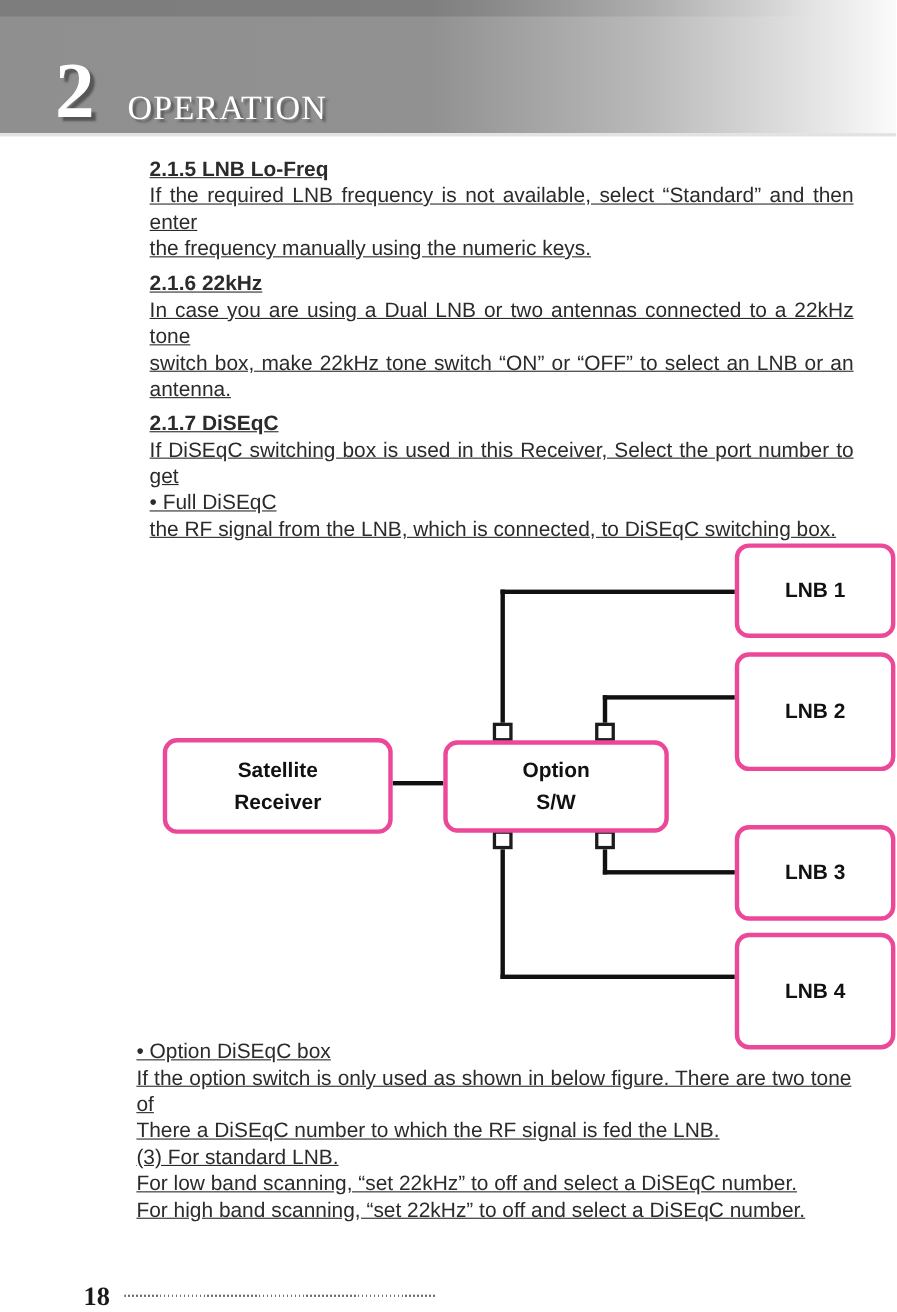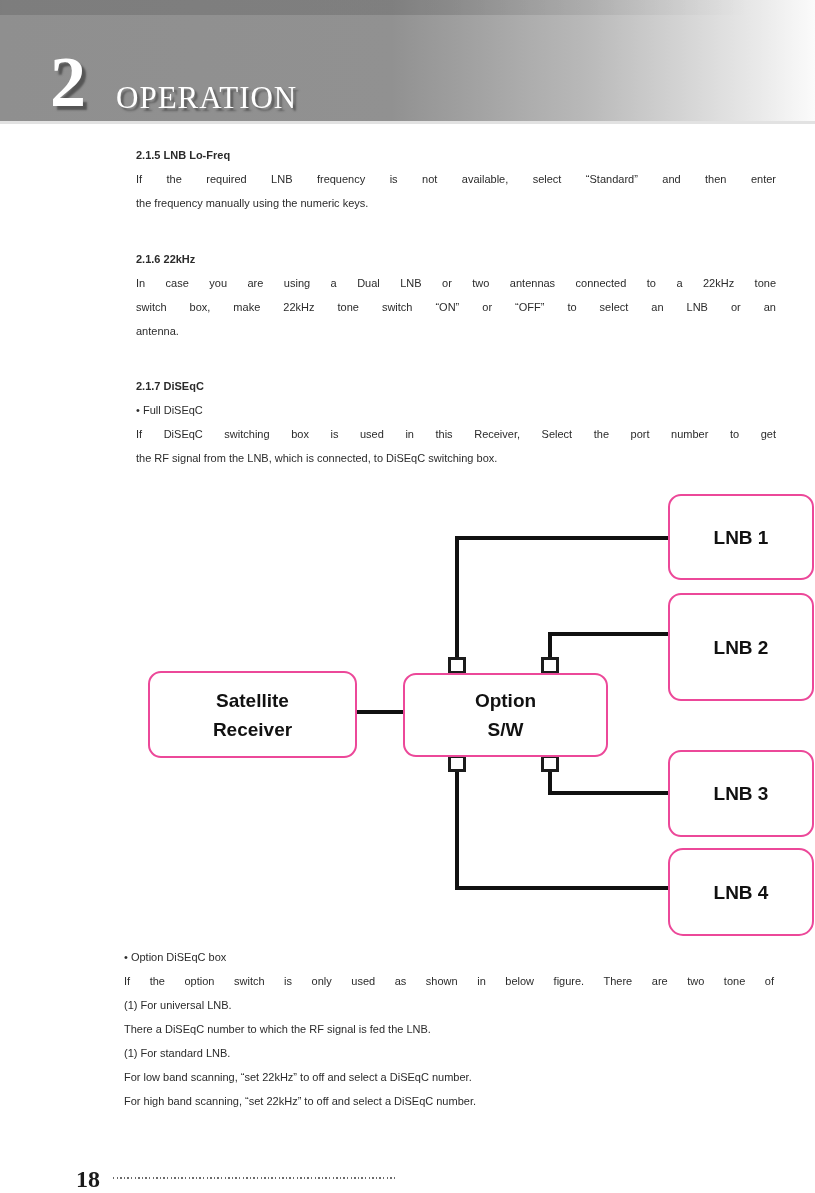--- a/index.html
+++ b/index.html
@@ -32,45 +32,45 @@
   .chapter-title{
     position:absolute;left:116px;top:82px;
     font-family:"Liberation Serif", serif;
     font-weight:normal;font-size:31px;line-height:31px;
     letter-spacing:1px;
     color:#ffffff;
     text-shadow:3px 3px 2px rgba(85,85,85,0.85);
   }
 
   
-  .txt{position:absolute;font-size:11px;line-height:24px;}
+  .txt{position:absolute;font-size:19px;line-height:24px;text-decoration:underline;}
   .txt .h{font-weight:bold;}
   .txt .ln{text-align:left;}
   .txt .ln.j{text-align:justify;text-align-last:justify;}
   .sec1{left:136px;top:143px;width:640px;}
   .sec2{left:136px;top:247px;width:640px;}
   .sec3{left:136px;top:374px;width:640px;}
   .notes{left:124px;top:945px;width:650px;}
 
   
   .diagram{position:absolute;left:0;top:0;width:815px;height:1193px;pointer-events:none;}
   .dbox{
     position:absolute;
-    border:2px solid #ec4899;border-radius:13px;background:#ffffff;
+    border:4px solid #ec4899;border-radius:13px;background:#ffffff;
     display:flex;align-items:center;justify-content:center;
     font-weight:bold;font-size:19px;line-height:29px;
     color:#111111;text-align:center;white-space:pre-line;
     box-sizing:border-box;
   }
   .box-satrx{left:148px;top:671px;width:209px;height:87px;}
   .box-option{left:403px;top:673px;width:205px;height:84px;}
   .box-lnb1{left:668px;top:494px;width:146px;height:86px;}
   .box-lnb2{left:668px;top:593px;width:146px;height:108px;}
   .box-lnb3{left:668px;top:750px;width:146px;height:87px;}
-  .box-lnb4{left:668px;top:848px;width:146px;height:88px;border-radius:15px;}
+  .box-lnb4{left:668px;top:848px;width:146px;height:106px;}
   .wire{position:absolute;background:#111111;}
   .port{
     position:absolute;width:18px;height:17px;
     background:#ffffff;border:3px solid #1c1c1c;box-sizing:border-box;
   }
 
   
   .pageno{
     position:absolute;left:76px;top:1166px;
     font-family:"Liberation Serif", serif;
@@ -100,22 +100,22 @@
 
   <section class="txt sec2">
     <div class="h">2.1.6 22kHz</div>
     <div class="ln j">In case you are using a Dual LNB or two antennas connected to a 22kHz tone</div>
     <div class="ln j">switch box, make 22kHz tone switch “ON” or “OFF” to select an LNB or an</div>
     <div class="ln">antenna.</div>
   </section>
 
   <section class="txt sec3">
     <div class="h">2.1.7 DiSEqC</div>
+    <div class="ln j">If DiSEqC switching box is used in this Receiver, Select the port number to get</div>
     <div class="ln">• Full DiSEqC</div>
-    <div class="ln j">If DiSEqC switching box is used in this Receiver, Select the port number to get</div>
     <div class="ln">the RF signal from the LNB, which is connected, to DiSEqC switching box.</div>
   </section>
 
   <div class="diagram">
 
     <div class="wire" style="left:357px;top:710px;width:46px;height:4px;"></div>
     <div class="wire" style="left:455px;top:536px;width:4px;height:122px;"></div>
     <div class="wire" style="left:455px;top:536px;width:213px;height:4px;"></div>
     <div class="wire" style="left:548px;top:632px;width:4px;height:26px;"></div>
     <div class="wire" style="left:548px;top:632px;width:120px;height:4px;"></div>
@@ -135,23 +135,22 @@
 Receiver</div>
     <div class="dbox box-lnb1">LNB 1</div>
     <div class="dbox box-lnb2">LNB 2</div>
     <div class="dbox box-lnb3">LNB 3</div>
     <div class="dbox box-lnb4">LNB 4</div>
   </div>
 
   <section class="txt notes">
     <div class="ln">• Option DiSEqC box</div>
     <div class="ln j">If the option switch is only used as shown in below figure. There are two tone of</div>
-    <div class="ln">(1) For universal LNB.</div>
     <div class="ln">There a DiSEqC number to which the RF signal is fed the LNB.</div>
-    <div class="ln">(1) For standard LNB.</div>
+    <div class="ln">(3) For standard LNB.</div>
     <div class="ln">For low band scanning, “set 22kHz” to off and select a DiSEqC number.</div>
     <div class="ln">For high band scanning, “set 22kHz” to off and select a DiSEqC number.</div>
   </section>
 
   <span class="pageno">18</span>
   <span class="dotline"></span>
 
 </div>
 
 </body></html>

